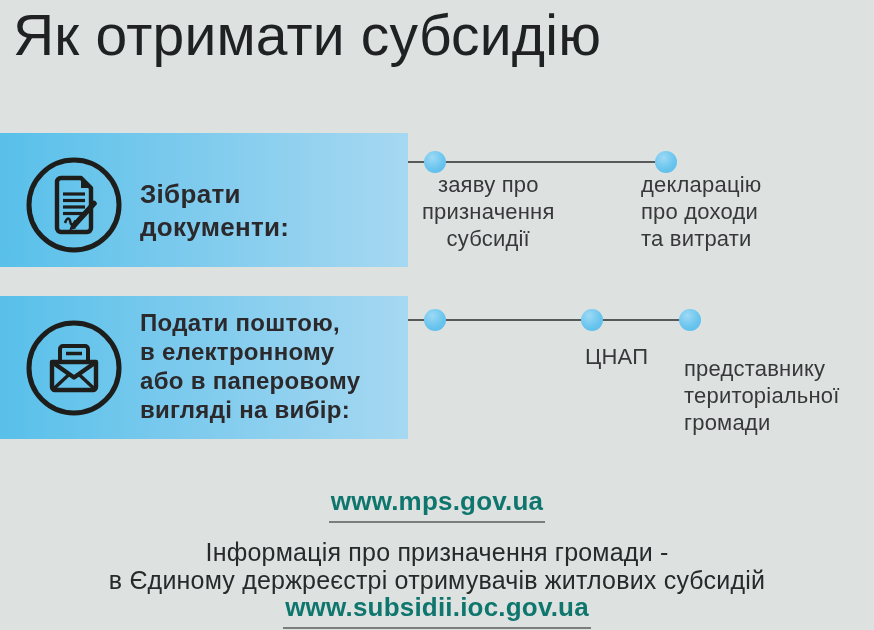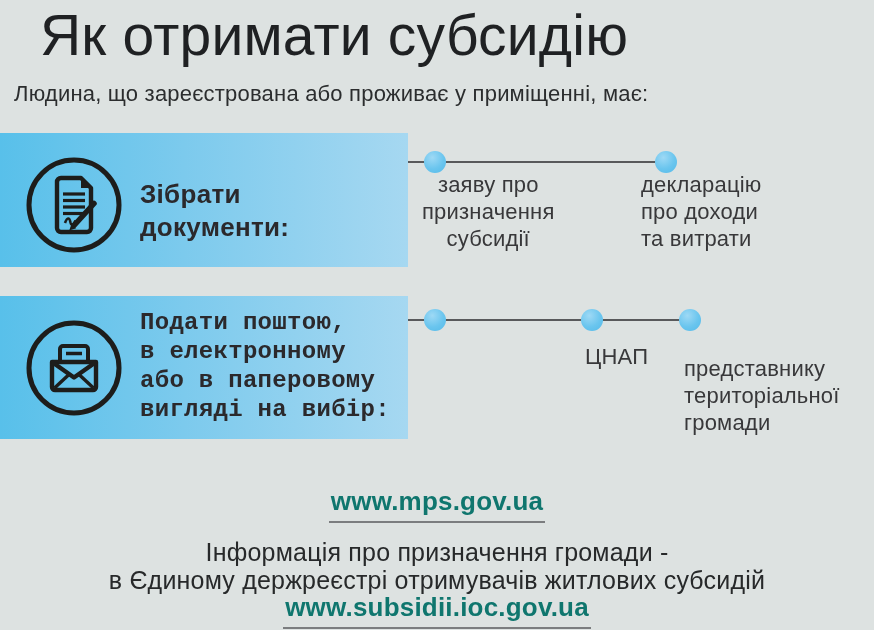--- a/index.html
+++ b/index.html
@@ -4,40 +4,40 @@
 <style>
   html,body{margin:0;padding:0;}
   .canvas{
     position:relative;width:874px;height:630px;overflow:hidden;
     background:#dde2e1;
     font-family:"Liberation Sans",sans-serif;
     color:#232526;
   }
   .title{
     position:absolute;left:13px;top:4px;
-    font-size:57px;line-height:1.1;letter-spacing:.2px;color:#1f2123;margin-left:27px;
+    font-size:57px;line-height:1.1;letter-spacing:.2px;color:#1f2123;
   }
   .subtitle{
     position:absolute;left:14px;top:81px;
     font-size:22px;color:#2b2d2e;letter-spacing:.2px;
   }
   .step-box{
     position:absolute;left:0;width:408px;
     background:linear-gradient(90deg,#58c0ea 0%,#7ccaed 45%,#a6d8f1 100%);
   }
   .box1{top:133px;height:134px;}
   .box2{top:296px;height:143px;}
   .icon-wrap{position:absolute;left:24px;top:22px;width:100px;height:100px;display:block;}
   .icon-wrap svg{display:block;}
   .step-heading{
     position:absolute;left:140px;font-weight:bold;color:#2b292c;
     white-space:pre-line;letter-spacing:.3px;
   }
   .heading1{top:45px;font-size:26px;line-height:33px;}
-  .heading2{top:12px;font-size:24px;line-height:29px;font-family:Liberation Mono, monospace;}
+  .heading2{top:12px;font-size:24px;line-height:29px;}
   .tl{position:absolute;height:2px;background:#58595b;}
   .tl1{left:408px;top:161px;width:260px;}
   .tl2{left:408px;top:319px;width:284px;}
   .dot{
     position:absolute;width:22px;height:22px;border-radius:50%;
     background:radial-gradient(circle at 38% 30%, #9ed9f5 0%, #6ac5ee 55%, #55bae9 100%);
   }
   .d1a{left:424px;top:151px;}
   .d1b{left:655px;top:151px;}
   .d2a{left:424px;top:309px;}
@@ -65,21 +65,20 @@
     display:inline-block;font-weight:bold;font-size:26px;color:#0f766e;
     padding:0 2px 4px 2px;border-bottom:2px solid #7b7d7f;letter-spacing:.2px;
   }
 </style>
 </head>
 <body>
 
 <div class="canvas">
 
   <div class="title">Як отримати субсидію</div>
-  <div class="subtitle">Людина, що зареєстрована або проживає у приміщенні, має:</div>
 
   <div class="step-box box1">
     <span class="icon-wrap">
       <svg width="100" height="100" viewBox="0 0 100 100" fill="none" stroke="#1d1d1b">
         <circle cx="50" cy="50" r="45" stroke-width="5"></circle>
         <path d="M57,23 H37 a4,4 0 0 0 -4,4 V73 a4,4 0 0 0 4,4 h26 a4,4 0 0 0 4,-4 V33 Z" stroke-width="4.4" stroke-linejoin="round"></path>
         <path d="M57,23 L67,33 L57,33 Z" fill="#1d1d1b" stroke="none"></path>
         <line x1="39" y1="39" x2="61" y2="39" stroke-width="3.2"></line>
         <line x1="39" y1="45.5" x2="61" y2="45.5" stroke-width="3.2"></line>
         <line x1="39" y1="52" x2="61" y2="52" stroke-width="3.2"></line>

